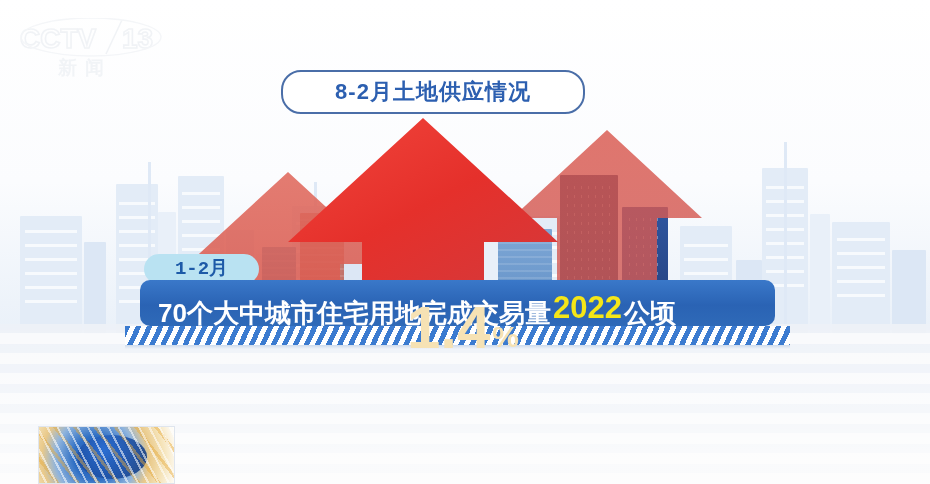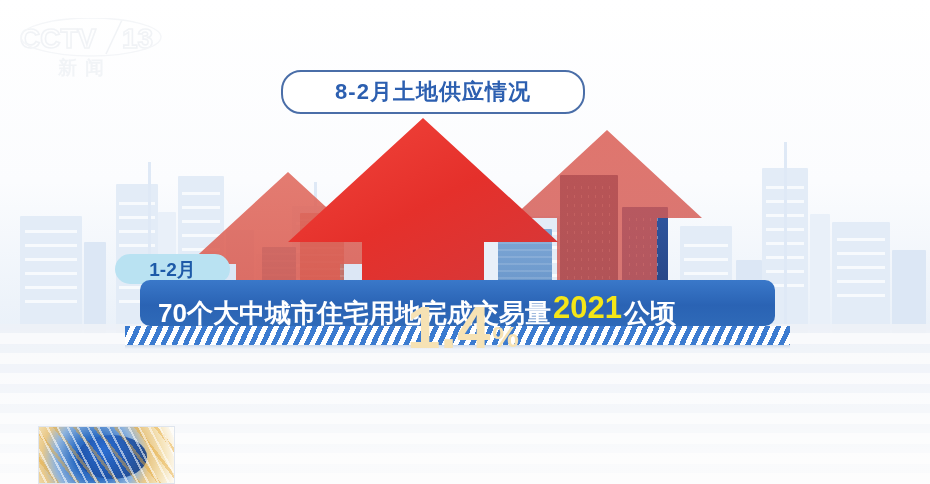--- a/index.html
+++ b/index.html
@@ -47,22 +47,22 @@
   .mb{position:absolute;bottom:0;border-radius:1px;}
   .mb .rows{position:absolute;left:0;right:0;top:6px;bottom:4px;
             background:repeating-linear-gradient(180deg,
               rgba(255,255,255,.13) 0px,rgba(255,255,255,.13) 2px,
               rgba(0,0,0,0) 2px,rgba(0,0,0,0) 7px);}
   .mb .dots{position:absolute;left:4px;right:4px;top:8px;bottom:6px;
             background-image:radial-gradient(rgba(255,255,255,.35) 0.8px, transparent 0.9px);
             background-size:7px 9px;}
 
   
-  .tag{position:absolute;left:115px;top:254px;width:115px;height:30px;
-       background:#b9e2f2;border-radius:15px;display:flex;align-items:center;justify-content:center;}
+  .tag{position:absolute;left:144px;top:254px;width:115px;height:30px;
+       background:#b9e2f2;border-radius:15px;display:flex;align-items:center;justify-content:center;font-family:Liberation Mono, monospace;}
   .tag span{font-size:19px;font-weight:bold;color:#1d5aa8;line-height:1;}
 
   
   .banner{position:absolute;left:140px;top:280px;width:635px;height:46px;
           background:linear-gradient(180deg,#3a78c9 0%,#2a63b4 55%,#2f6ab8 100%);
           border-radius:10px;display:flex;align-items:flex-end;padding-left:18px;
           box-sizing:border-box;}
   .banner .txt{font-size:26px;font-weight:bold;color:#ffffff;white-space:nowrap;line-height:1;}
   .banner .num{color:#f5e617;font-size:31px;font-weight:bold;padding:0 2px;}
 
@@ -249,21 +249,21 @@
   <div class="titlepill">
     <span>8-2月土地供应情况</span>
   </div>
 
   <div class="tag">
     <span>1-2月</span>
   </div>
 
   <div class="banner">
     <span class="txt">70个大中城市住宅用地完成交易量</span>
-    <span class="num">2021</span>
+    <span class="num">2022</span>
     <span class="txt">公顷</span>
   </div>
 
   <div class="stripes"></div>
   <div class="stripes-shadow"></div>
 
   <div class="logo">
     <svg width="150" height="60" viewBox="0 0 150 60">
       <text x="2" y="30" font-family="Liberation Sans, sans-serif" font-size="28" font-weight="bold" fill="none" stroke="#e6eaef" stroke-width="1.6">CCTV</text>
       <line x1="88" y1="36" x2="104" y2="2" stroke="#e6eaef" stroke-width="1.6"></line>

